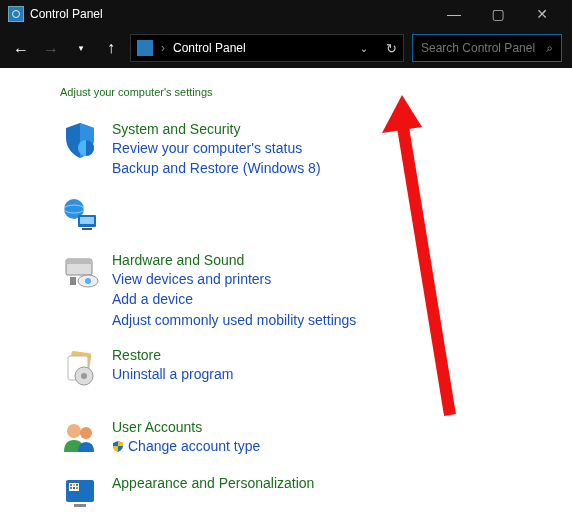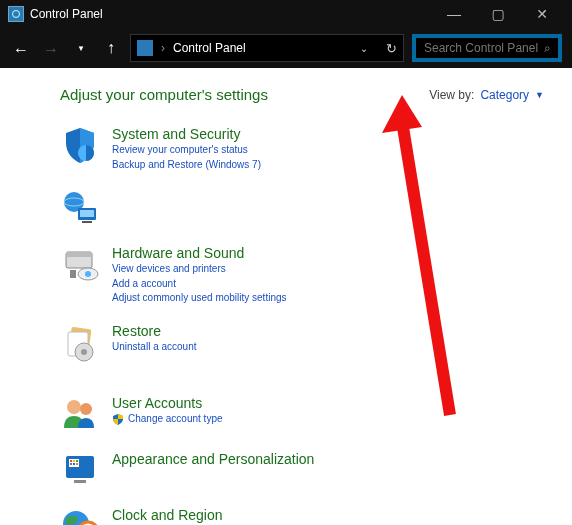--- a/index.html
+++ b/index.html
@@ -11,34 +11,34 @@
   .winbtns { display: flex; }
   .winbtn { width: 44px; height: 28px; display:flex; align-items:center; justify-content:center; color:#bbb; font-size:14px; }
   .navrow { background: #111; height: 40px; display:flex; align-items:center; padding: 0 10px; gap:8px; }
   .navbtn { color:#fff; font-size:16px; width:22px; text-align:center; }
   .navbtn.disabled { color:#555; }
   .addrbox { background:#000; height:28px; flex:1; display:flex; align-items:center; padding:0 6px; color:#fff; gap:8px; border:1px solid #333;}
   .addrbox .icon-cp { width:16px; height:16px; background:#2a7ab9; }
   .addrbox .sep { color:#888; }
   .addr-dd { color:#ccc; font-size:10px; margin-left:auto;}
   .refresh { color:#ccc; margin-left:10px; font-size:13px;}
-  .searchbox { background:#000; height:28px; width:150px; color:#888; display:flex; align-items:center; padding:0 8px; border:4px solid #0369a1; justify-content:space-between;}
+  .searchbox { background:#000; height:28px; width:150px; color:#888; display:flex; align-items:center; padding:0 8px; border:1px solid #0369a1; justify-content:space-between;}
   .searchbox input { background:transparent; border:none; color:#888; width:120px; font-size:12px; outline:none;}
   .content { padding: 18px 28px 10px 60px; background:#fff; }
   .headrow { display:flex; align-items:center; justify-content:space-between; margin-bottom:22px; }
-  .headrow h1 { color:#1a6f1a; font-weight:400; font-size:15px; }
+  .headrow h1 { color:#1a6f1a; font-weight:400; font-size:11px; }
   .viewby { color:#444; font-size:12px; display:flex; align-items:center; gap:6px;}
   .viewby .cat { color:#1a4ec0; }
   .viewby .dd { color:#1a4ec0; font-size:9px;}
   .cols { display:flex; gap:16px;flex-direction:column; }
   .col { flex:1; }
   .cat-item { display:flex; gap:12px; margin-bottom:16px; }
   .cat-icon { width:40px; height:40px; flex-shrink:0; display:flex; align-items:center; justify-content:center;}
   .cat-body .cat-title { color:#1a6f1a; font-size:14px; line-height:1.3; }
-  .cat-body .link { color:#1a4ec0; font-size:10px; line-height:1.45; cursor:pointer; display:block;}
+  .cat-body .link { color:#1a4ec0; font-size:14px; line-height:1.45; cursor:pointer; display:block;}
   .cat-body .link.inline { display:inline; }
   .cat-body .withicon { display:flex; align-items:center; gap:4px;}
   .shield-sm { width:12px; height:12px; }
   
   .arrow-wrap { position:absolute; pointer-events:none; }
 </style>
 </head>
 <body>
 
 <div class="titlebar">
@@ -65,44 +65,39 @@
   </div>
   <div class="searchbox">
     <input placeholder="Search Control Panel" style="">
     <span style="color:#888;">⌕</span>
   </div>
 </div>
 
 <div class="content">
   <div class="headrow">
     <h1>Adjust your computer's settings</h1>
-    <div class="viewby">
-      <span>View by:</span>
-      <span class="cat">Category</span>
-      <span class="dd">▼</span>
-    </div>
   </div>
 
   <div class="cols">
 
     <div class="col">
 
       <div class="cat-item">
         <div class="cat-icon">
           <svg width="40" height="40" viewBox="0 0 40 40">
               <path d="M20 3 L34 8 V18 C34 28 27 35 20 38 C13 35 6 28 6 18 V8 Z" fill="#1b6fc1"></path>
               <path d="M20 3 L34 8 V18 C34 28 27 35 20 38 V3 Z" fill="#2f8fe0"></path>
               <circle cx="26" cy="28" r="8" fill="#4db4ff"></circle>
               <path d="M26 20 a8 8 0 0 1 0 16 z" fill="#1b6fc1"></path>
             </svg>
         </div>
         <div class="cat-body">
           <div class="cat-title">System and Security</div>
           <span class="link">Review your computer's status</span>
-          <span class="link">Backup and Restore (Windows 7)</span>
+          <span class="link">Backup and Restore (Windows 8)</span>
         </div>
       </div>
 
       <div class="cat-item">
         <div class="cat-icon">
           <svg width="40" height="40" viewBox="0 0 40 40">
               <circle cx="14" cy="14" r="10" fill="#2f8fe0"></circle>
               <ellipse cx="14" cy="14" rx="10" ry="4" fill="none" stroke="#cfe" stroke-width="0.6"></ellipse>
               <rect x="18" y="20" width="18" height="12" rx="1" fill="#1b6fc1"></rect>
               <rect x="20" y="22" width="14" height="7" fill="#8fd0ff"></rect>
@@ -119,37 +114,37 @@
               <rect x="6" y="8" width="26" height="16" rx="2" fill="#ddd" stroke="#888"></rect>
               <rect x="6" y="8" width="26" height="5" fill="#bbb"></rect>
               <rect x="10" y="26" width="6" height="8" fill="#888"></rect>
               <ellipse cx="28" cy="30" rx="10" ry="6" fill="#eee" stroke="#999"></ellipse>
               <circle cx="28" cy="30" r="3" fill="#4db4ff"></circle>
             </svg>
         </div>
         <div class="cat-body">
           <div class="cat-title">Hardware and Sound</div>
           <span class="link">View devices and printers</span>
-          <span class="link">Add a account</span>
+          <span class="link">Add a device</span>
           <span class="link">Adjust commonly used mobility settings</span>
         </div>
       </div>
 
       <div class="cat-item">
         <div class="cat-icon">
           <svg width="40" height="40" viewBox="0 0 40 40">
               <rect x="10" y="6" width="20" height="24" rx="2" fill="#e8c070" transform="rotate(8 20 18)"></rect>
               <rect x="8" y="10" width="20" height="24" rx="2" fill="#fff" stroke="#bbb"></rect>
               <circle cx="24" cy="30" r="9" fill="#ddd" stroke="#999"></circle>
               <circle cx="24" cy="30" r="3" fill="#999"></circle>
             </svg>
         </div>
         <div class="cat-body">
           <div class="cat-title">Restore</div>
-          <span class="link">Uninstall a account</span>
+          <span class="link">Uninstall a program</span>
         </div>
       </div>
 
     </div>
 
     <div class="col">
 
       <div class="cat-item">
         <div class="cat-icon">
           <svg width="40" height="40" viewBox="0 0 40 40">

